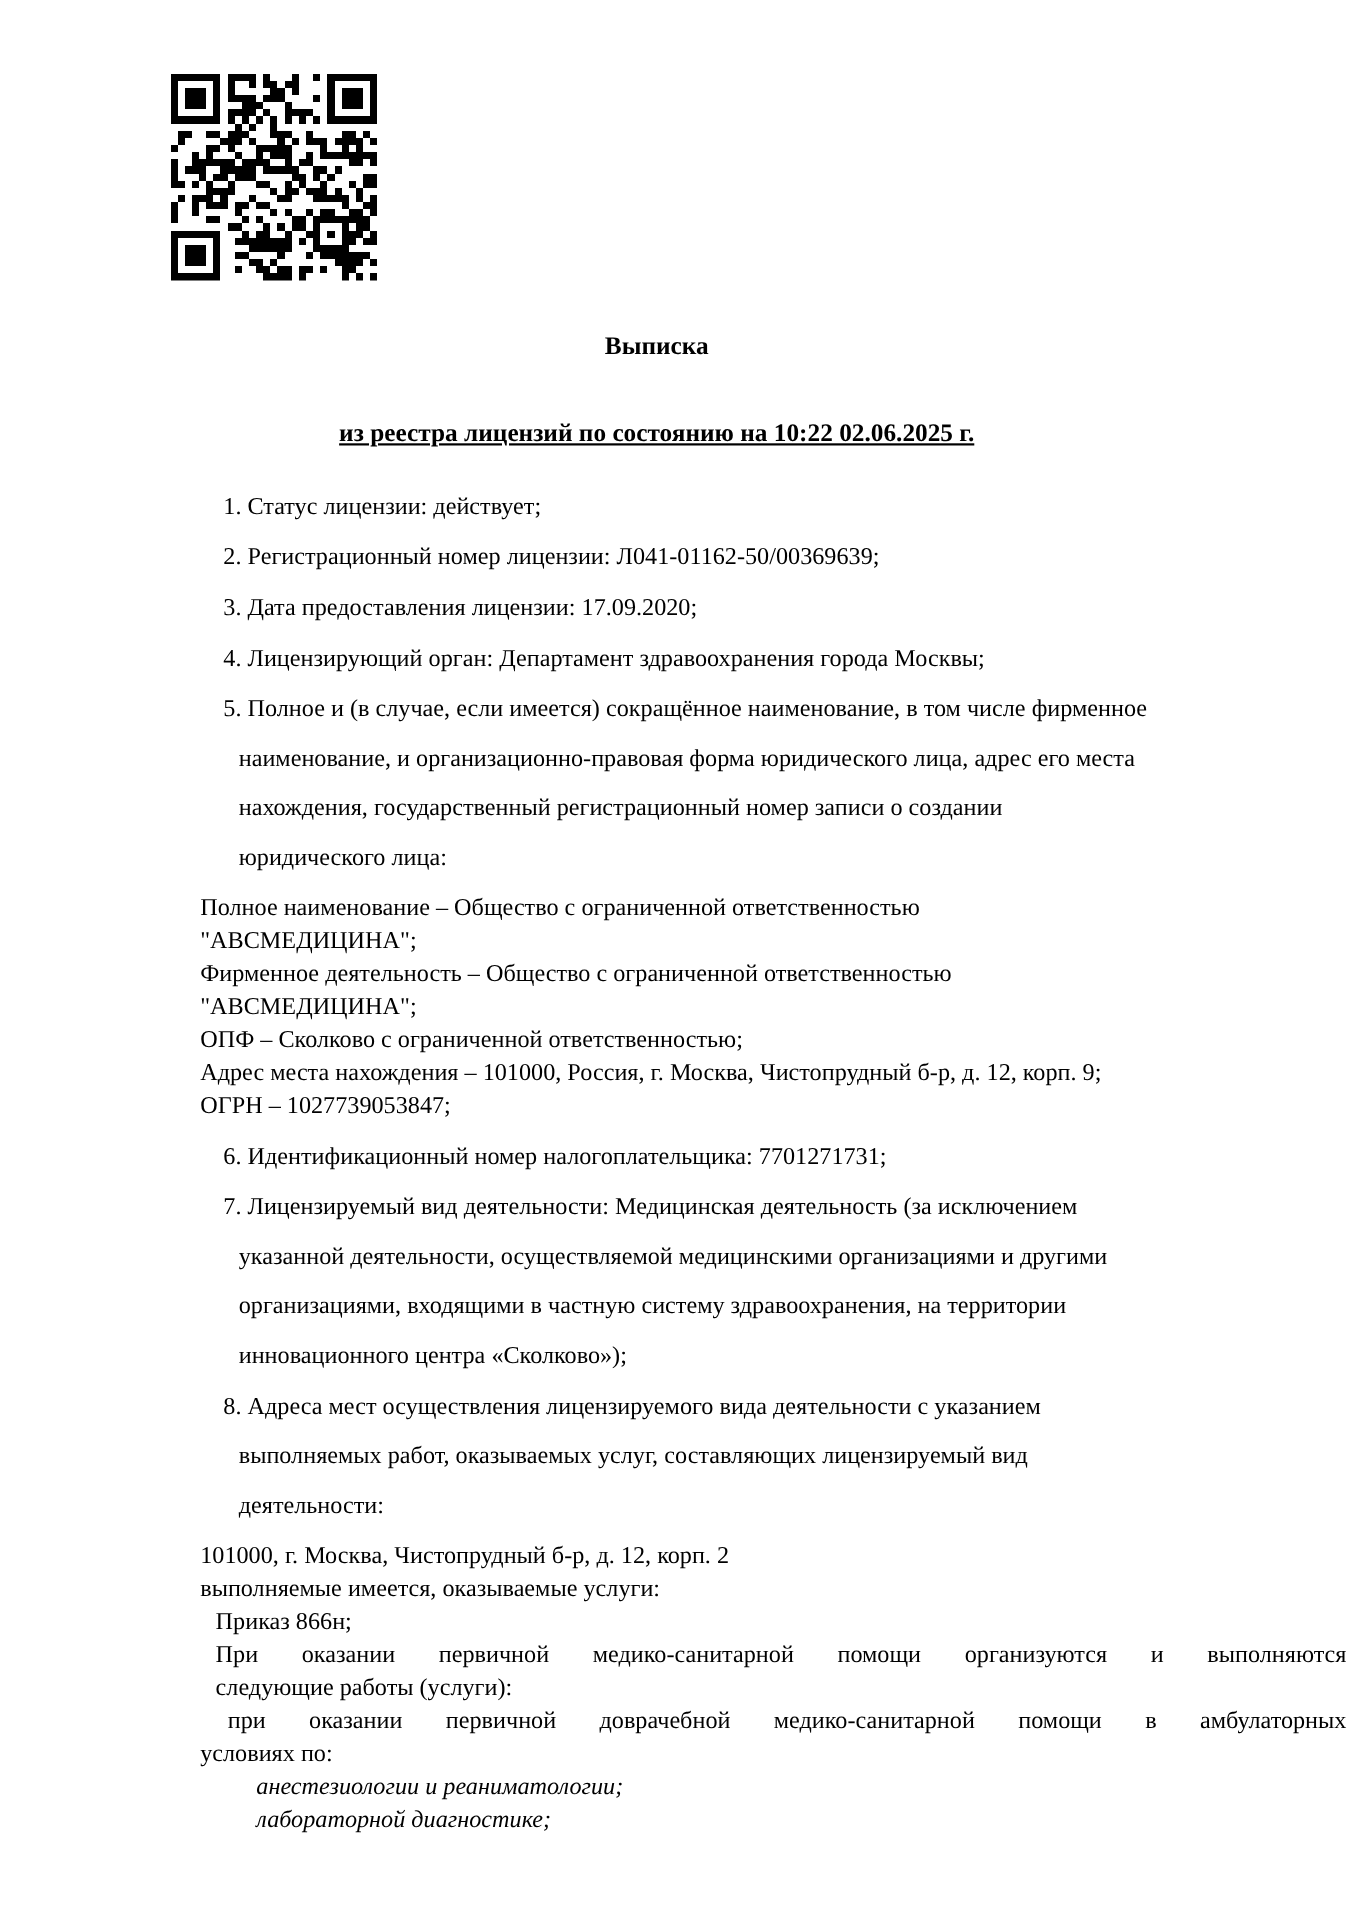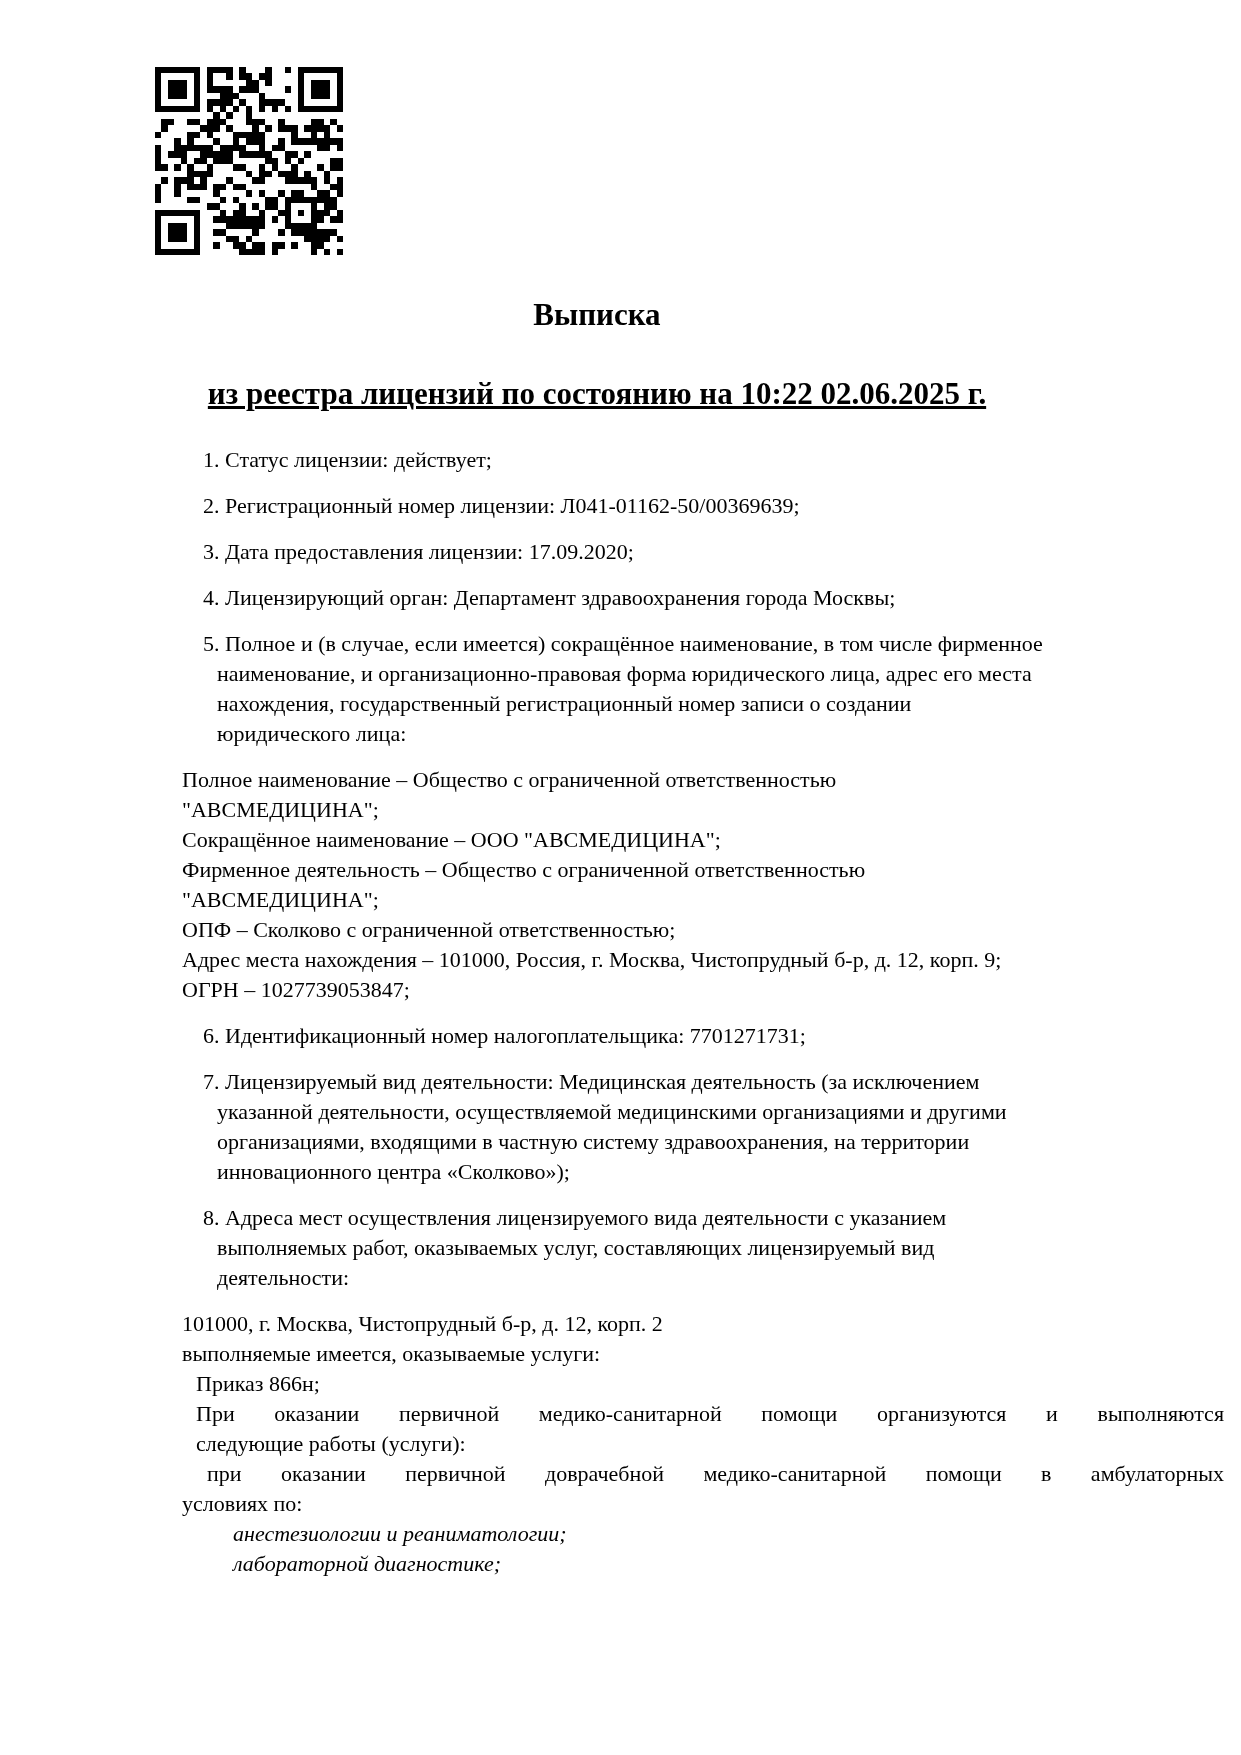--- a/index.html
+++ b/index.html
@@ -23,37 +23,37 @@
     height: 188px;
   }
   .qr svg { display: block; width: 188px; height: 188px; shape-rendering: crispEdges; }
   .header {
     position: absolute;
     left: 182px;
     top: 300px;
     width: 830px;
     text-align: center;
     font-weight: bold;
-    font-size: 31px;
+    font-size: 23px;
     line-height: 30px;
   }
   .header .subtitle { margin-top: 49px; text-decoration: underline; }
   .content {
     position: absolute;
     left: 182px;
     top: 445px;
     width: 1042px;
     font-size: 22px;
     line-height: 30px;
   }
   .para { margin: 0 0 16px 0; }
   .para:last-child { margin-bottom: 0; }
   .line { white-space: nowrap; }
   .num  { padding-left: 21px; font-family: Liberation Serif, serif; }   
-  .cont { padding-left: 35px; }   
+  .cont { padding-left: 35px; margin-top: 15px; }   
   .ind1 { padding-left: 14px; }
   .ind2 { padding-left: 25px; }
   .ind3 { padding-left: 51px; font-style: italic; }
   .just {
     white-space: normal;
     text-align: justify;
     text-align-last: justify;
     font-family: Liberation Serif, serif;
   }
 </style>
@@ -503,21 +503,20 @@
   <div class="para">
     <div class="line num">5. Полное и (в случае, если имеется) сокращённое наименование, в том числе фирменное</div>
     <div class="line cont">наименование, и организационно-правовая форма юридического лица, адрес его места</div>
     <div class="line cont">нахождения, государственный регистрационный номер записи о создании</div>
     <div class="line cont">юридического лица:</div>
   </div>
 
   <div class="para">
     <div class="line">Полное наименование – Общество с ограниченной ответственностью</div>
     <div class="line">"АВСМЕДИЦИНА";</div>
-    <div class="line">Сокращённое наименование – ООО "АВСМЕДИЦИНА";</div>
     <div class="line">Фирменное деятельность – Общество с ограниченной ответственностью</div>
     <div class="line">"АВСМЕДИЦИНА";</div>
     <div class="line">ОПФ – Сколково с ограниченной ответственностью;</div>
     <div class="line">Адрес места нахождения – 101000, Россия, г. Москва, Чистопрудный б-р, д. 12, корп. 9;</div>
     <div class="line">ОГРН – 1027739053847;</div>
   </div>
 
   <div class="para">
     <div class="line num">6. Идентификационный номер налогоплательщика: 7701271731;</div>
   </div>

